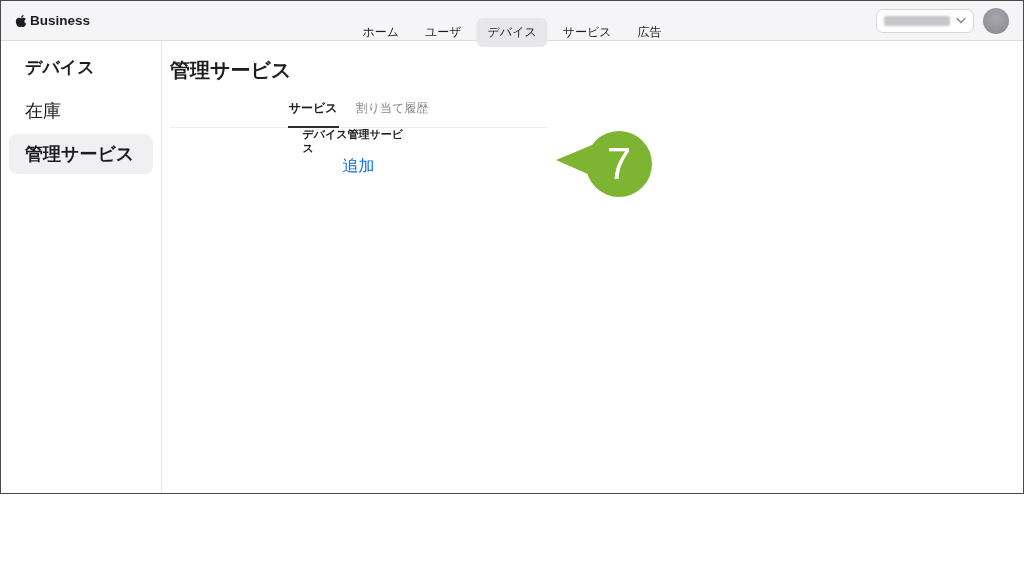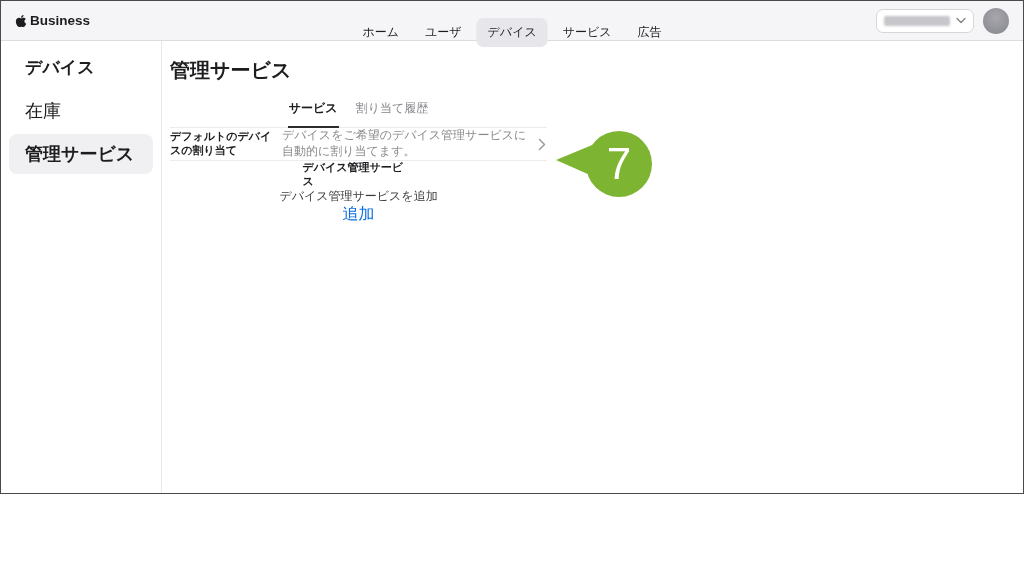--- a/index.html
+++ b/index.html
@@ -112,33 +112,23 @@
 
     <main class="main">
       <h1>管理サービス</h1>
 
       <div class="content">
         <div class="tabs">
           <div class="tab active">サービス</div>
           <div class="tab">割り当て履歴</div>
         </div>
 
-        <div class="row">
-          <div class="row-label">デフォルトのデバイスの割り当て</div>
-          <div class="row-text muted">デバイスをご希望のデバイス管理サービスに自動的に割り当てます。</div>
-          <button class="chev">
-            <svg width="8" height="13" viewBox="0 0 8 13">
-                <polyline points="1.5,1.5 6.5,6.5 1.5,11.5" fill="none" stroke="#9a9aa0" stroke-width="1.5" stroke-linecap="round" stroke-linejoin="round"></polyline>
-              </svg>
-          </button>
-        </div>
 
         <div class="row last">
           <div class="row-label">デバイス管理サービス</div>
-          <div class="row-text dark">デバイス管理サービスを追加</div>
           <a class="link">追加</a>
         </div>
       </div>
     </main>
   </div>
 
   <div class="badge">
     <svg width="106" height="74" viewBox="0 0 106 74">
       <polygon points="3,33 44,16 46,52" fill="#7db431"></polygon>
       <circle cx="66" cy="37" r="33" fill="#7db431"></circle>

